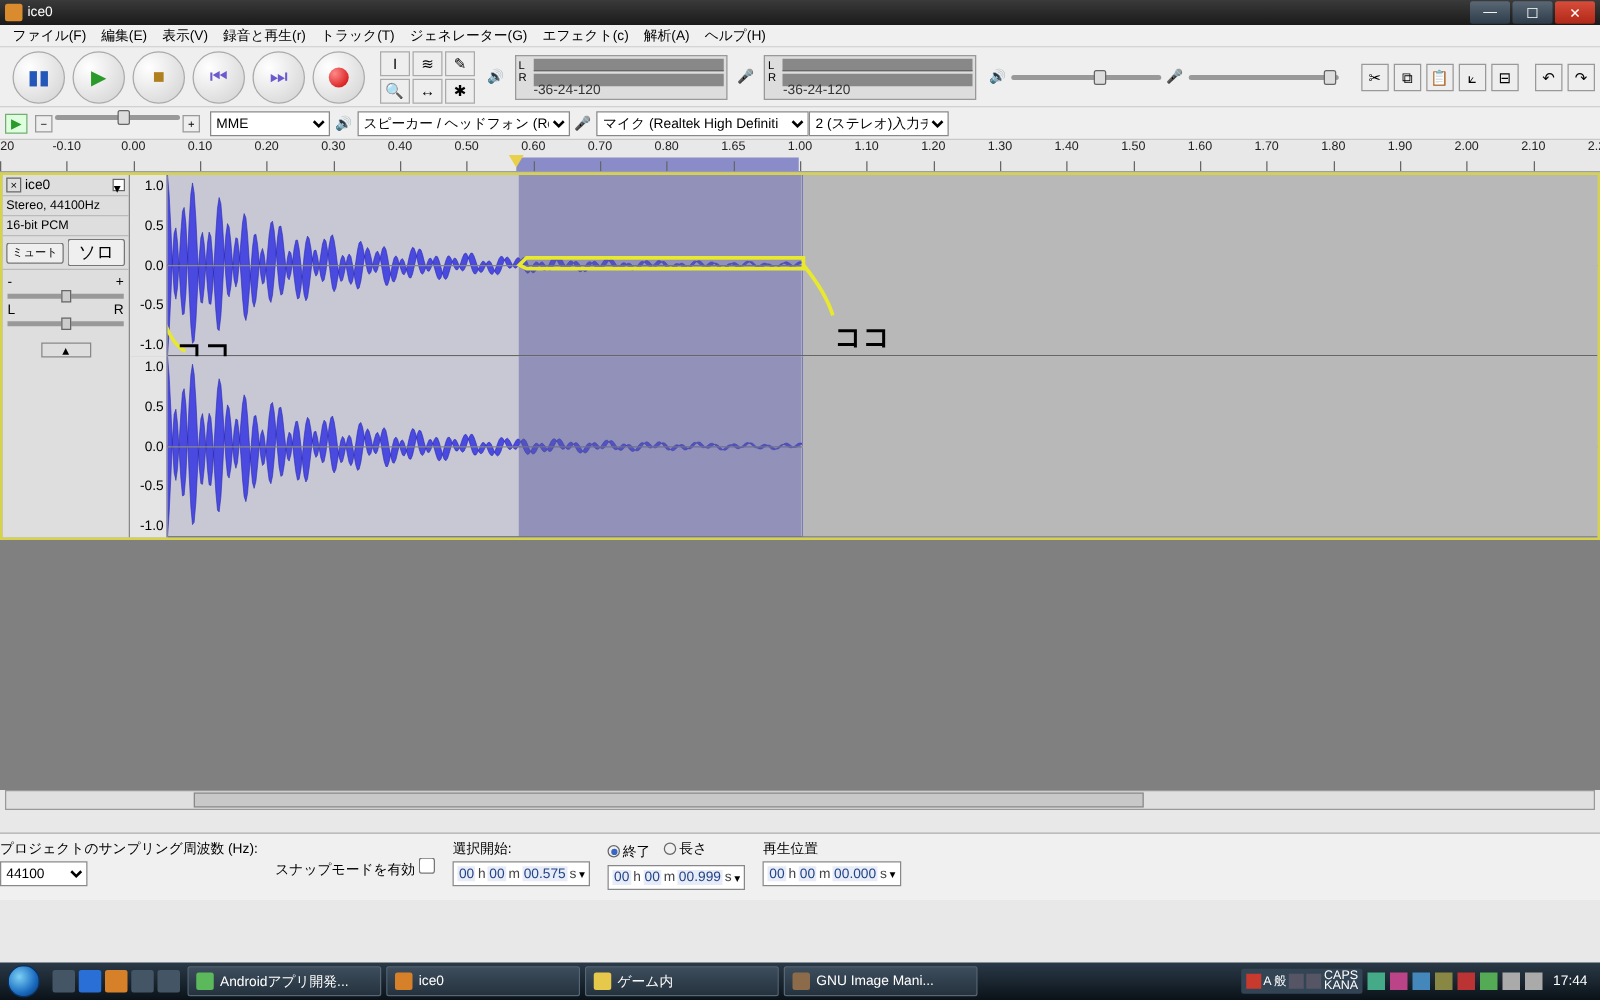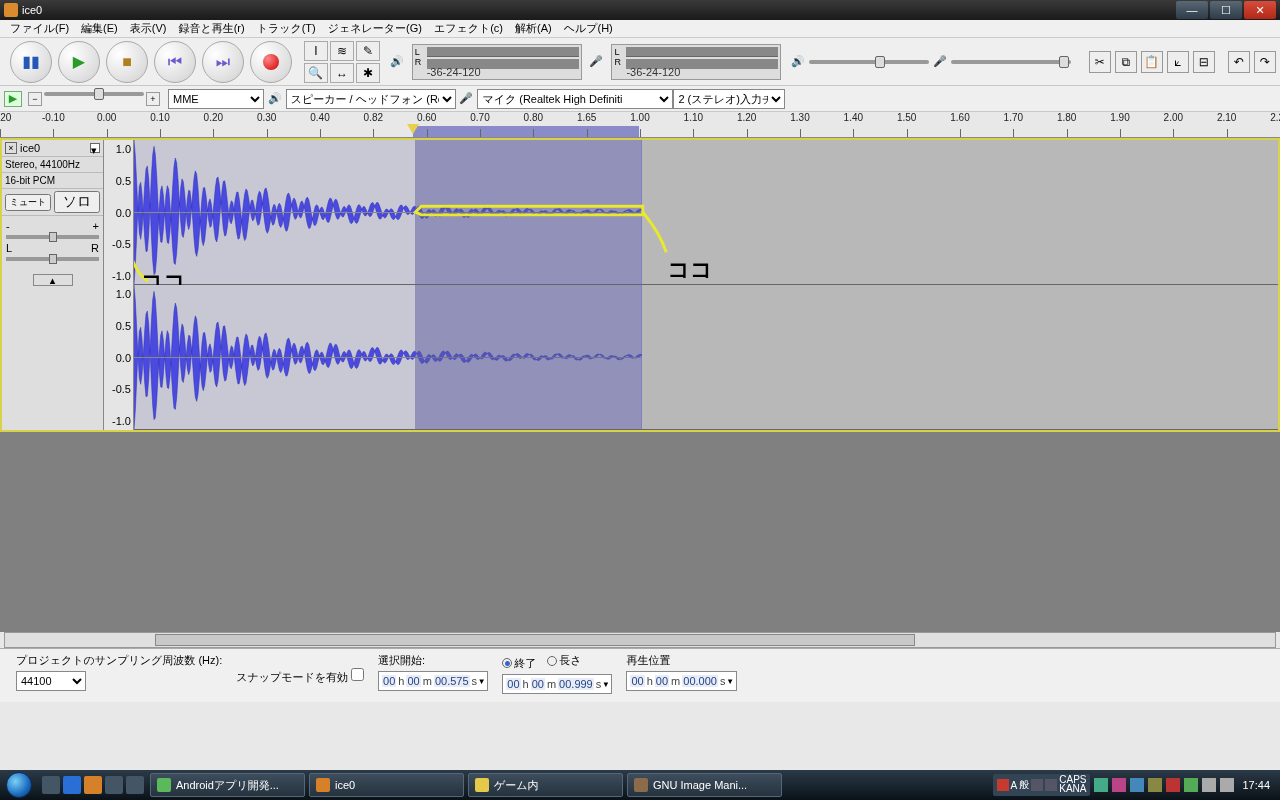--- a/index.html
+++ b/index.html
@@ -76,21 +76,21 @@
 .zeroline{position:absolute;top:50%;left:0;right:0;height:1px;background:#888;}
 .selection{position:absolute;top:0;bottom:0;background:rgba(90,90,160,0.5);}
 .annot{position:absolute;font-size:22px;font-weight:bold;color:#000;font-family:"Comic Sans MS",sans-serif;}
 .empty-side{position:absolute;top:0;bottom:0;background:#b8b8b8;}
 
 
 .lowerpad{background:#808080;height:200px;}
 .hscroll{height:16px;background:#e0e0e0;border:1px solid #999;position:relative;margin:0 4px;}
 .hscroll .thumb{position:absolute;left:150px;width:760px;top:1px;bottom:1px;background:#c8c8c8;border:1px solid #888;}
 
-.status{height:54px;background:#f0f0f0;border-top:1px solid #aaa;display:flex;padding:4px 16px;gap:14px;}
+.status{height:54px;background:#f0f0f0;border-top:1px solid #aaa;display:flex;padding:4px 0;gap:14px;margin-top:18px;}
 .status .grp{display:flex;flex-direction:column;gap:3px;}
 .status label{font-size:11px;}
 .timebox{display:inline-flex;border:1px solid #888;background:#fff;height:20px;align-items:center;padding:0 2px;font-family:monospace;font-size:12px;}
 .timebox .d{background:#e8ecf6;color:#224488;padding:0 1px;margin:0 1px;}
 .timebox .u{color:#444;margin:0 1px;}
 .radio{display:inline-flex;align-items:center;gap:2px;margin-right:8px;}
 .radio .c{width:10px;height:10px;border:1px solid #666;border-radius:50%;display:inline-flex;align-items:center;justify-content:center;}
 .radio .c.on:after{content:"";width:5px;height:5px;background:#3565c5;border-radius:50%;}
 
 
@@ -209,34 +209,34 @@
     <div class="tinybtn">−</div>
     <div class="slider" style="width:100px">
         <div class="thumb" style="left:50%"></div>
       </div>
     <div class="tinybtn">+</div>
   </div>
   <select style="width:96px"><option>MME</option></select>
   <span style="margin:0 4px">🔊</span>
   <select style="width:170px"><option>スピーカー / ヘッドフォン (Real</option></select>
   <span style="margin:0 4px">🎤</span>
-  <select style="width:196px"><option>マイク (Realtek High Definiti</option></select>
+  <select style="width:170px"><option>マイク (Realtek High Definiti</option></select>
   <select style="width:112px"><option>2 (ステレオ)入力チ</option></select>
 </div>
 
 <div class="ruler">
   <div class="labels" id="ruler-labels">
       <div class="lab" style="left: 0px;">-0.20</div>
       <div class="lab" style="left: 53.3333px;">-0.10</div>
       <div class="lab" style="left: 106.667px;">0.00</div>
       <div class="lab" style="left: 160px;">0.10</div>
       <div class="lab" style="left: 213.333px;">0.20</div>
       <div class="lab" style="left: 266.667px;">0.30</div>
       <div class="lab" style="left: 320px; text-align: right;">0.40</div>
-      <div class="lab" style="left: 373.333px;">0.82</div>
+      <div class="lab" style="left: 373.333px;">0.50</div>
       <div class="lab" style="left: 426.667px;">0.60</div>
       <div class="lab" style="left: 480px;">0.70</div>
       <div class="lab" style="left: 533.333px;">0.80</div>
       <div class="lab" style="left: 586.667px;">1.65</div>
       <div class="lab" style="left: 640px;">1.00</div>
       <div class="lab" style="left: 693.333px;">1.10</div>
       <div class="lab" style="left: 746.667px;">1.20</div>
       <div class="lab" style="left: 800px;">1.30</div>
       <div class="lab" style="left: 853.333px;">1.40</div>
       <div class="lab" style="left: 906.667px;">1.50</div>

